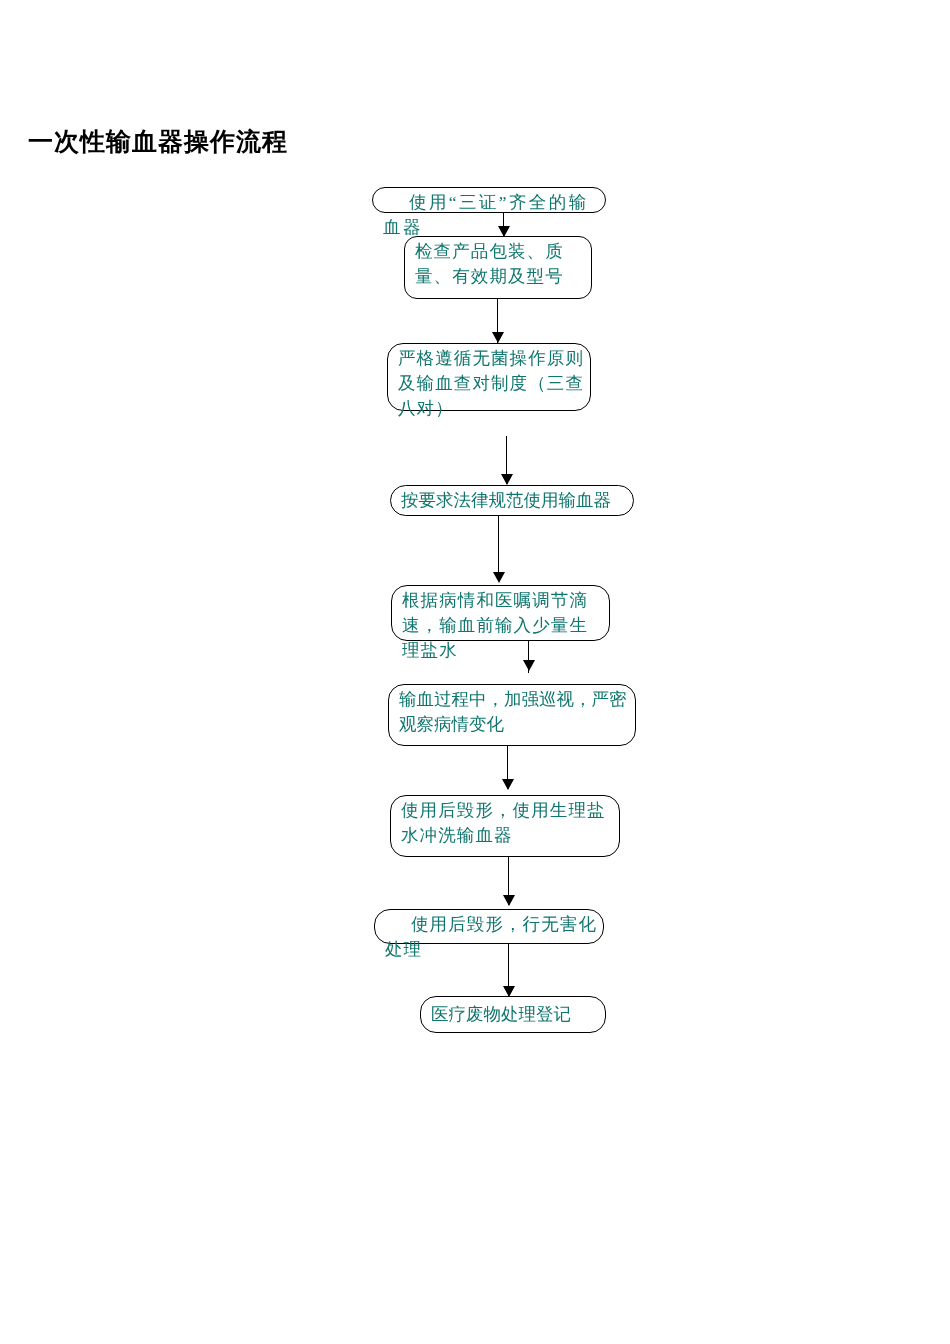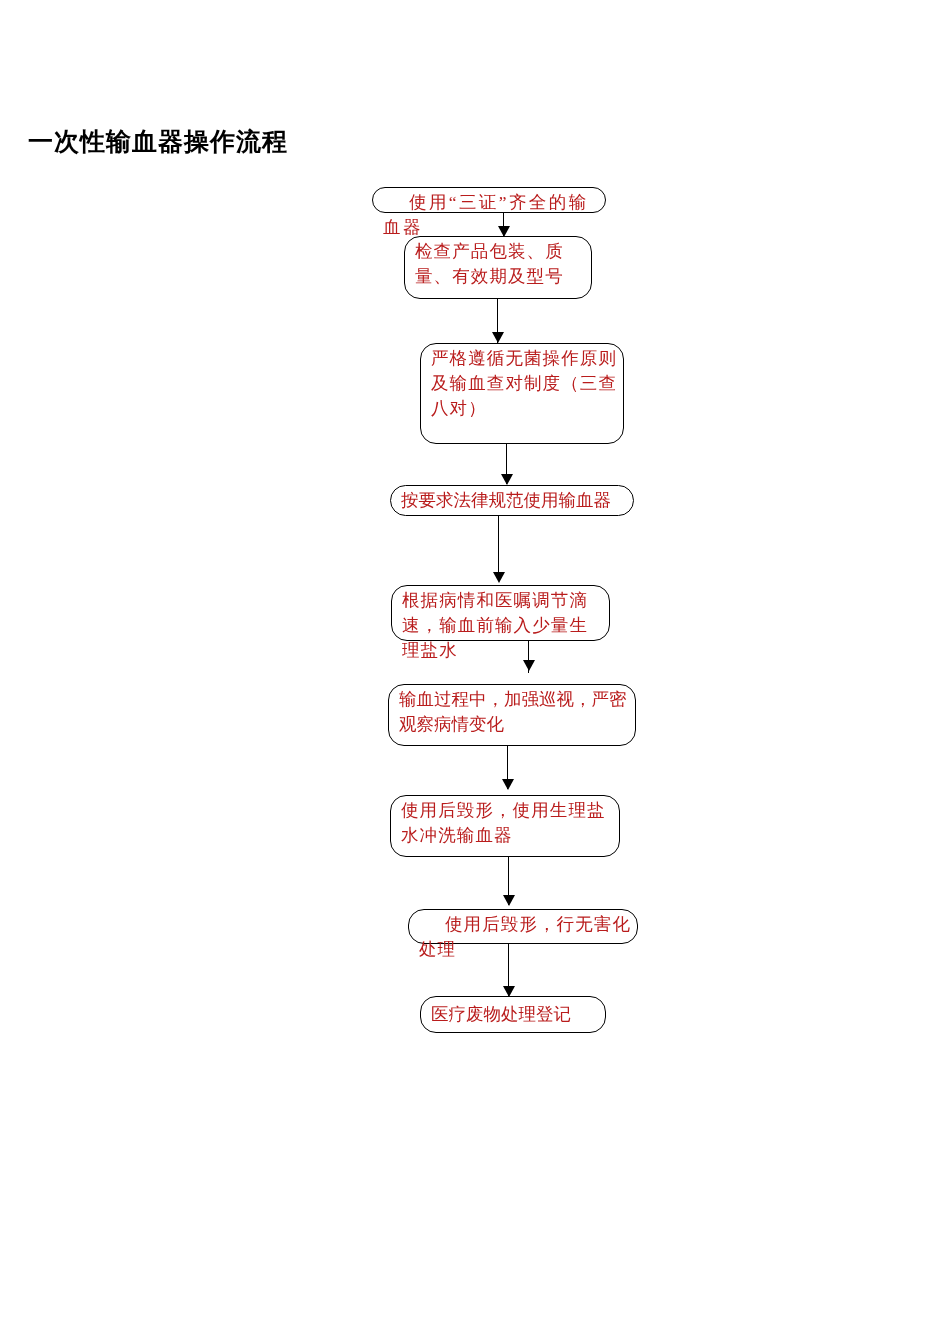--- a/index.html
+++ b/index.html
@@ -42,21 +42,21 @@
     background: #ffffff;
     z-index: 2;
   }
   .flow-node .node-text {
     position: absolute;
     left: 10px;
     top: 2px;
     width: calc(100% - 16px);
     font-size: 17.5px;
     line-height: 25px;
-    color: #b91c1c;
+    color: #0f766e;
     white-space: pre-wrap;
     word-break: break-all;
   }
   
   .track-1 .node-text { letter-spacing: 1.1px; }
   .track-2 .node-text { letter-spacing: 2.4px; }
   .indent .node-text { text-indent: 26px; }
   .connector {
     position: absolute;
     width: 0;
@@ -81,27 +81,27 @@
   <div id="doc-title">
     <span>一次性输血器操作流程</span>
   </div>
 
   <div class="flow-node track-2 indent" style="left:372px; top:187px; width:234px; height:26px;">
     <div class="node-text">使用“三证”齐全的输血器</div>
   </div>
   <div class="connector" style="left:503px; top:213px; height:25px;"></div>
   <div class="arrowhead" style="left:498px; top:226px;"></div>
 
-  <div class="flow-node track-1" style="left:404px; top:236px; width:188px; height:63px;">
+  <div class="flow-node track-1" style="left:404px; top:236px; width:188px; height:63px;border-radius:13px;">
     <div class="node-text">检查产品包装、质量、有效期及型号</div>
   </div>
   <div class="connector" style="left:497px; top:299px; height:44px;"></div>
   <div class="arrowhead" style="left:492px; top:332px;"></div>
 
-  <div class="flow-node track-1" style="left:420px; top:343px; width:204px; height:101px;padding-left:20px;">
+  <div class="flow-node track-1" style="left:387px; top:343px; width:204px; height:68px;padding-left:20px;">
     <div class="node-text">严格遵循无菌操作原则及输血查对制度（三查八对）</div>
   </div>
   <div class="connector" style="left:506px; top:436px; height:48px;"></div>
   <div class="arrowhead" style="left:501px; top:474px;"></div>
 
   <div class="flow-node" style="left:390px; top:485px; width:244px; height:31px;">
     <div class="node-text">按要求法律规范使用输血器</div>
   </div>
   <div class="connector" style="left:498px; top:516px; height:63px;"></div>
   <div class="arrowhead" style="left:493px; top:572px;"></div>
@@ -117,21 +117,21 @@
   </div>
   <div class="connector" style="left:507px; top:746px; height:43px;"></div>
   <div class="arrowhead" style="left:502px; top:779px;"></div>
 
   <div class="flow-node track-1" style="left:390px; top:795px; width:230px; height:62px;">
     <div class="node-text">使用后毁形，使用生理盐水冲洗输血器</div>
   </div>
   <div class="connector" style="left:508px; top:857px; height:48px;"></div>
   <div class="arrowhead" style="left:503px; top:895px;"></div>
 
-  <div class="flow-node track-1 indent" style="left:408px; top:909px; width:230px; height:35px;text-decoration:underline;">
+  <div class="flow-node track-1 indent" style="left:374px; top:909px; width:230px; height:35px;text-decoration:underline;">
     <div class="node-text">使用后毁形，行无害化处理</div>
   </div>
   <div class="connector" style="left:508px; top:944px; height:52px;"></div>
   <div class="arrowhead" style="left:503px; top:986px;"></div>
 
   <div class="flow-node" style="left:420px; top:996px; width:186px; height:37px;">
     <div class="node-text" style="top:5px;">医疗废物处理登记</div>
   </div>
 
 </div>

